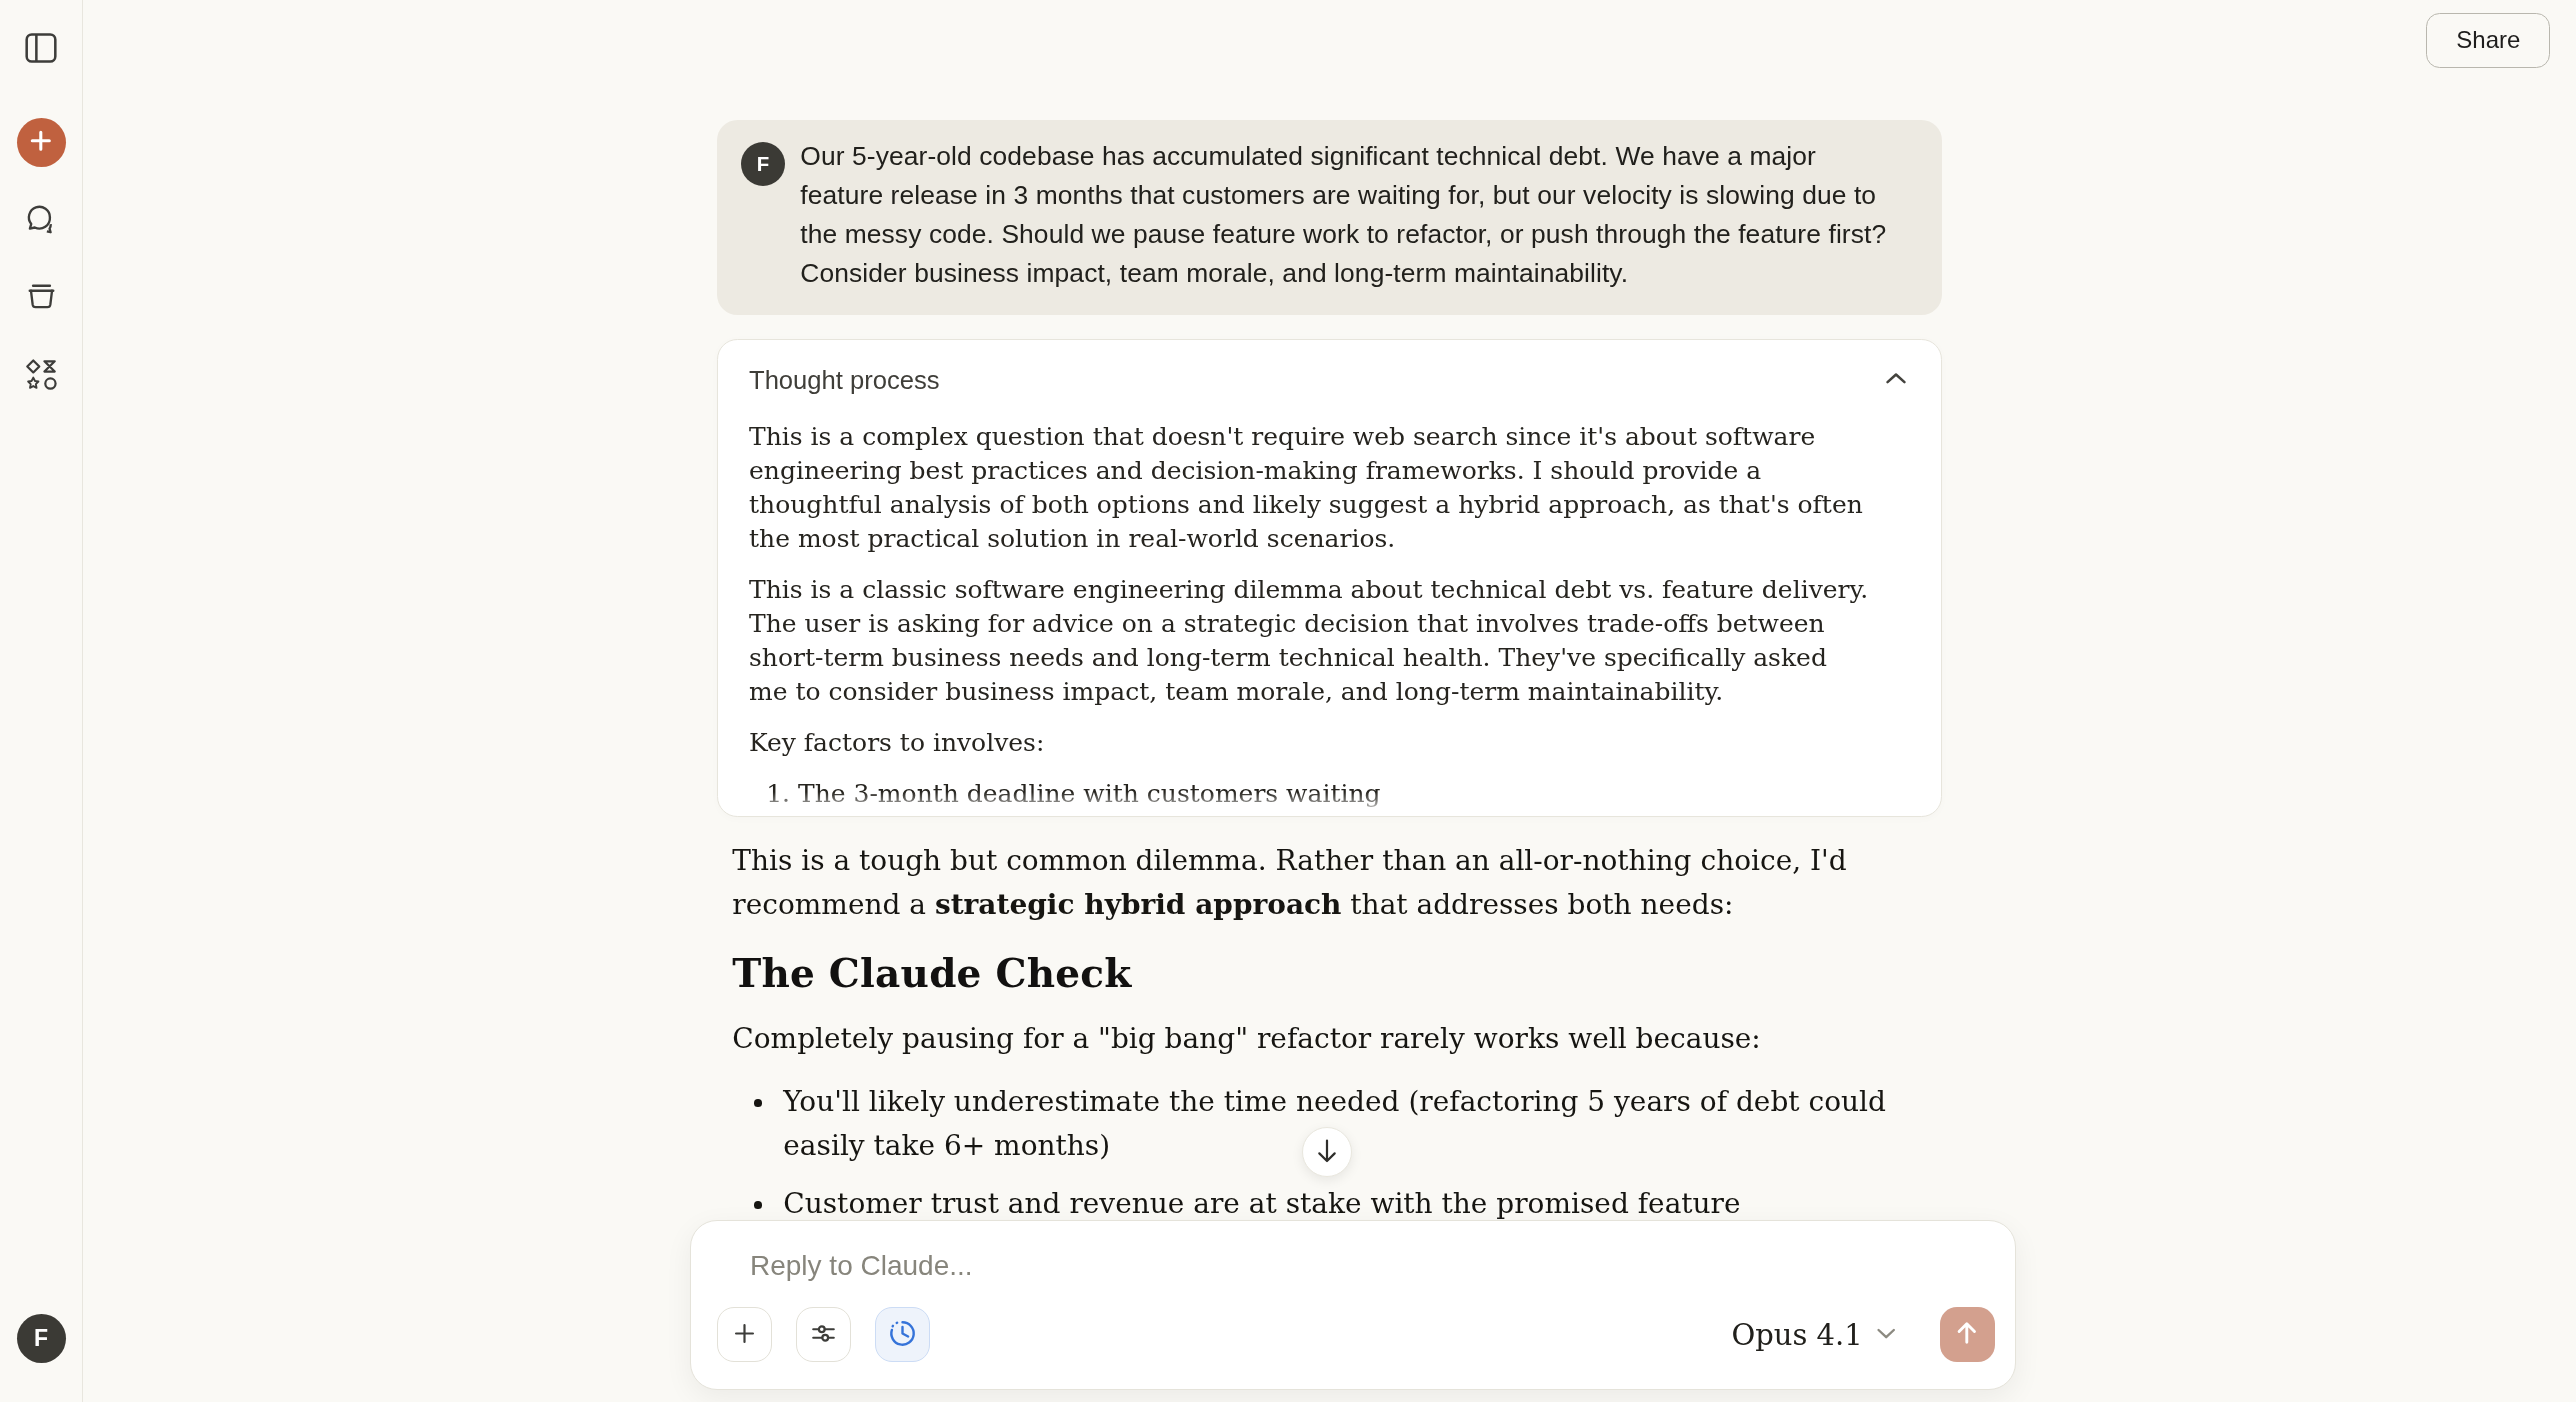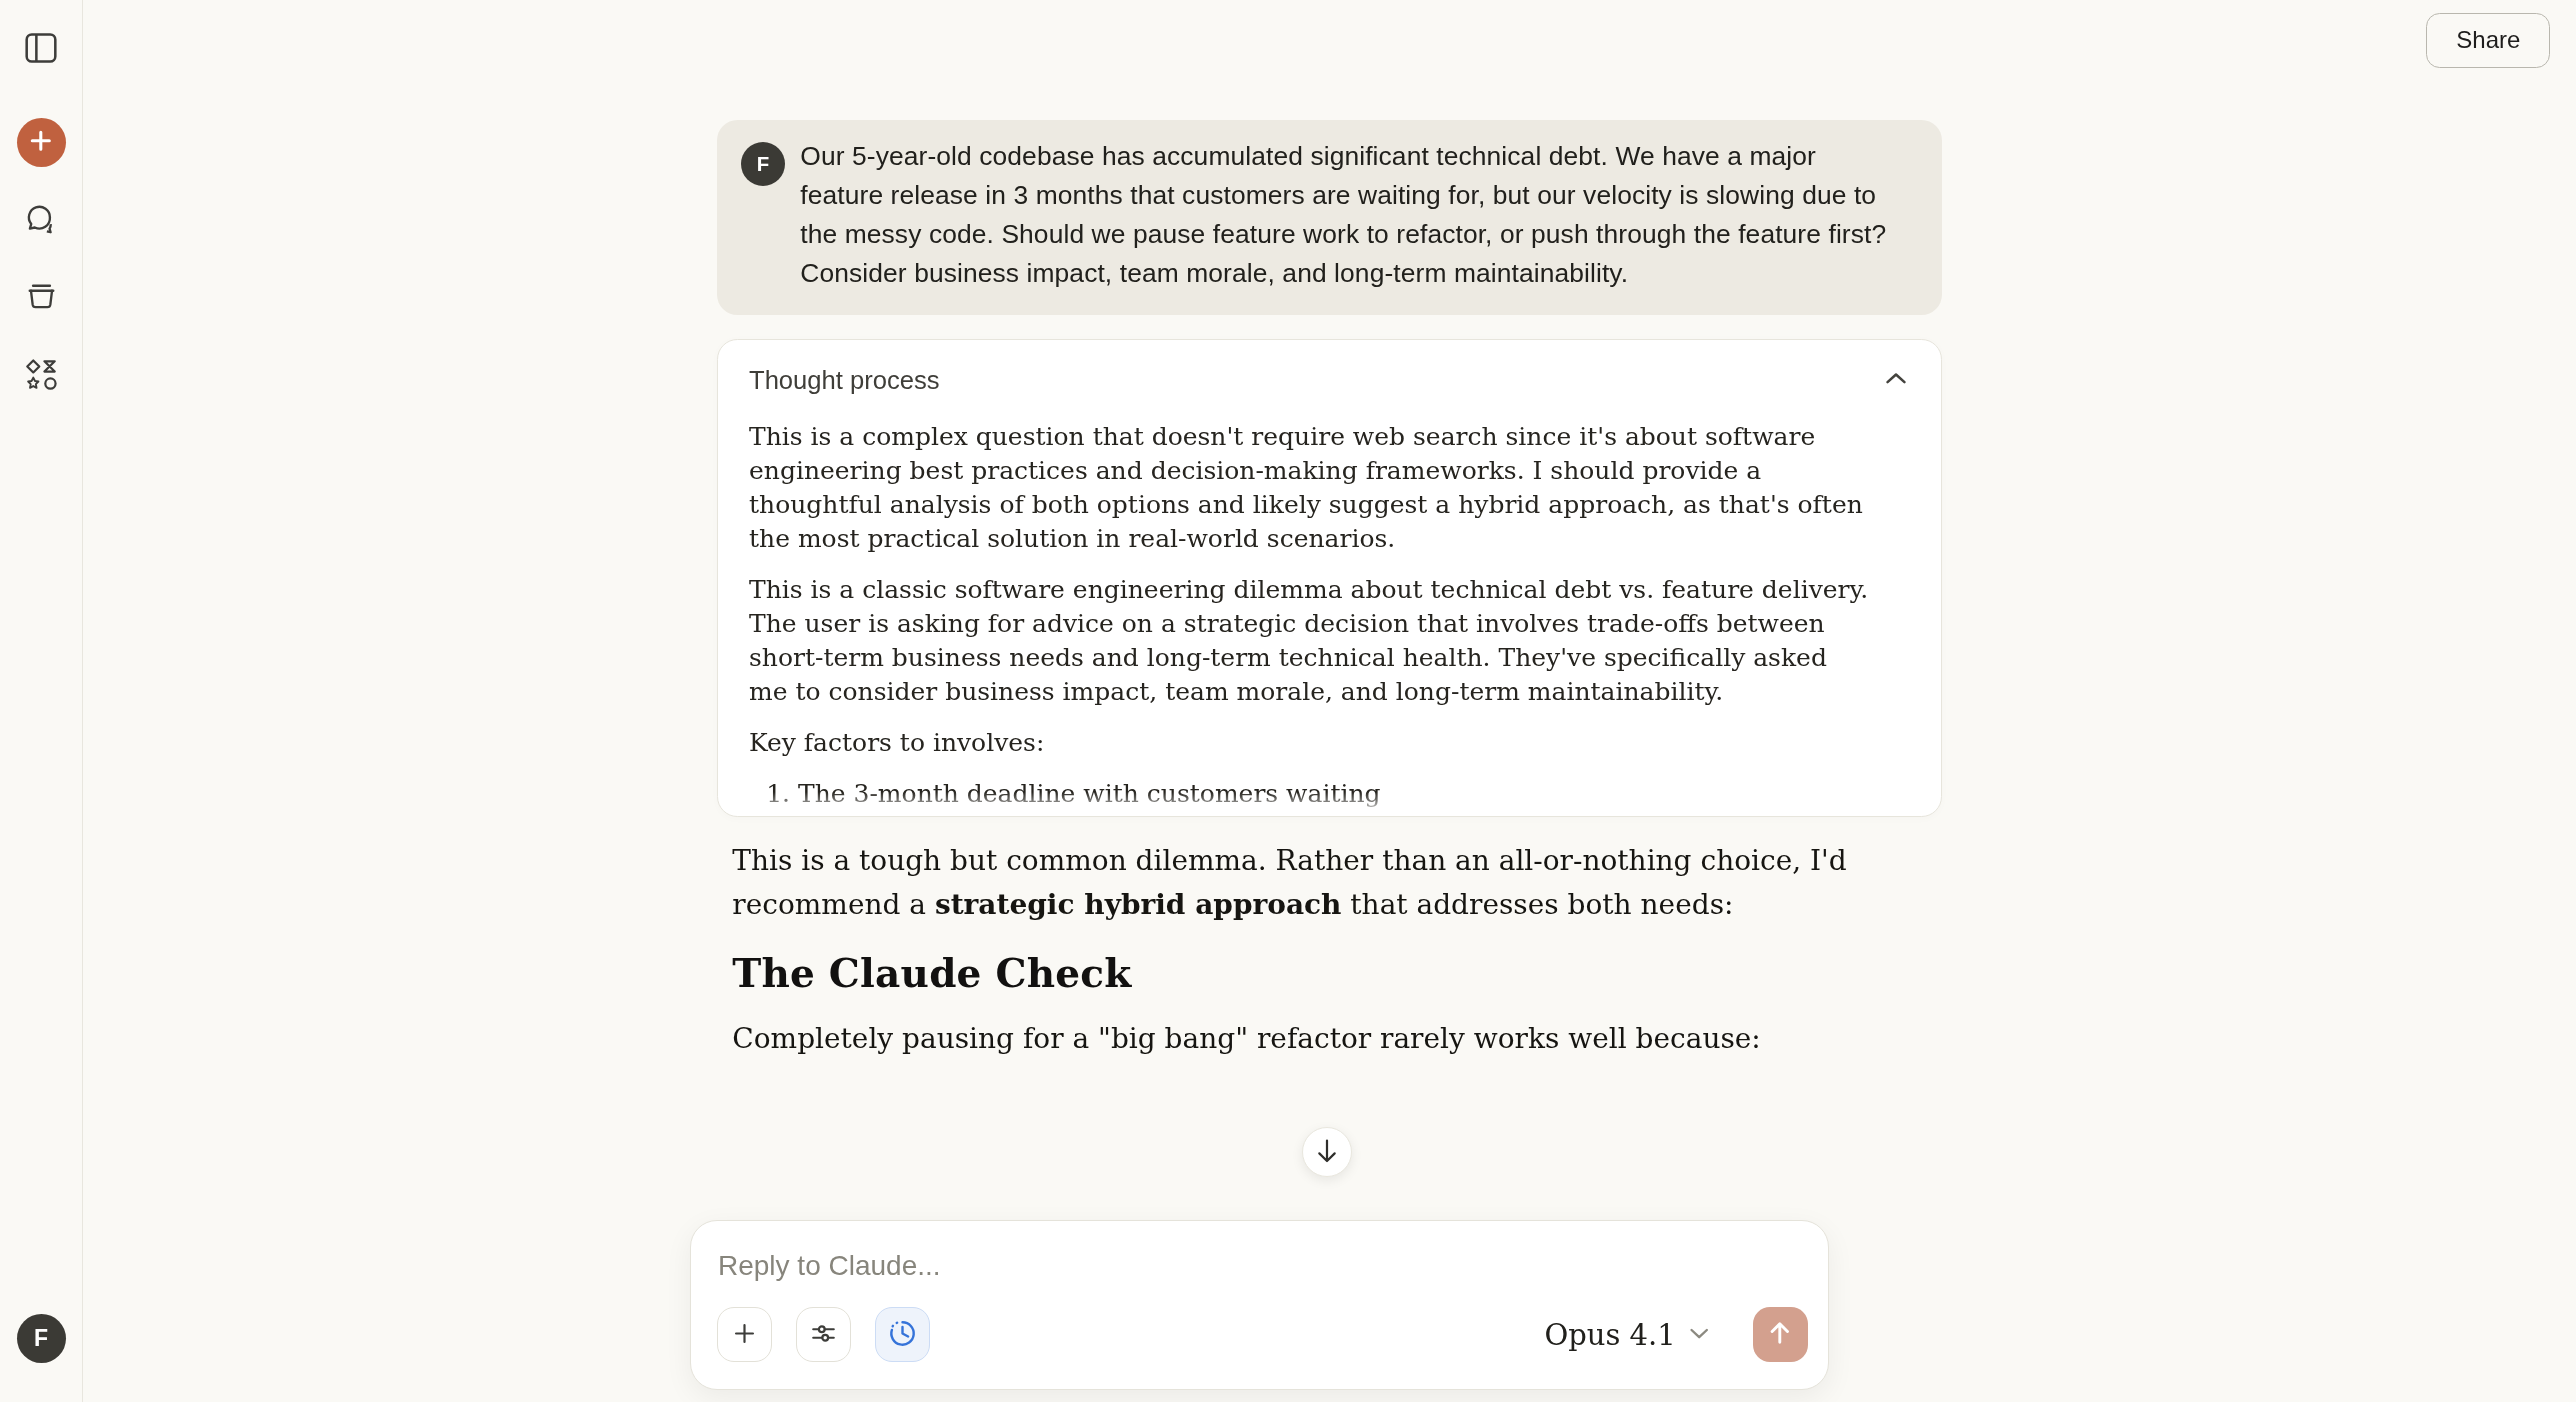--- a/index.html
+++ b/index.html
@@ -141,24 +141,25 @@
   .scroll-down-btn{
     position:absolute;left:1302px;top:1127px;width:50px;height:50px;border-radius:50%;
     background:#FFFFFF;border:1.7px solid #E9E7DE;cursor:pointer;
     box-shadow:0 3.4px 12px rgba(0,0,0,0.08);
     display:flex;align-items:center;justify-content:center;color:#2F2E2B;
     z-index:10;
   }
 
   
   .composer{
-    position:absolute;left:690px;top:1220px;width:1139px;height:170px;
+    position:absolute;left:690px;top:1220px;width:1326px;height:170px;
     background:#FFFFFF;border:1.7px solid #E5E3DA;border-radius:27px;
     box-shadow:0 8.5px 29px rgba(0,0,0,0.06);
     z-index:20;
+    padding-left:32px;
   }
   .composer-input{
     width:1176px;margin:29px 0 0 27px;border:none;outline:none;background:transparent;
     font-size:28px;color:var(--text);font-family:"Liberation Sans",sans-serif;
   }
   .composer-input::placeholder{color:var(--muted-text);opacity:1;}
   .composer-row{
     position:absolute;left:25.6px;right:20.4px;bottom:27px;height:55px;
     display:flex;align-items:center;gap:24px;
   }
@@ -271,20 +272,24 @@
 
       </ol>
     </div>
     <div class="thought-fade"></div>
   </section>
 
   <section class="response serif">
     <p class="intro"><span>This is a tough but common dilemma. Rather than an all-or-nothing choice, I'd recommend a </span><strong>strategic hybrid approach</strong><span> that addresses both needs:</span></p>
     <h2>The Claude Check</h2>
     <p class="lead">Completely pausing for a "big bang" refactor rarely works well because:</p>
+    <ul>
+      <li>You'll likely underestimate the time needed (refactoring 5 years of debt could easily take 6+ months)</li>
+      <li>Customer trust and revenue are at stake with the promised feature</li>
+    </ul>
   </section>
 
 </main>
 
 <button class="scroll-down-btn">
   <span>
     <svg width="24" height="25.6" viewBox="0 0 28 30" fill="none">
       <path d="M14 3 V26 M5 18 L14 27 L23 18" stroke="currentColor" stroke-width="2.6" stroke-linecap="round" stroke-linejoin="round"></path>
     </svg>
   </span>

